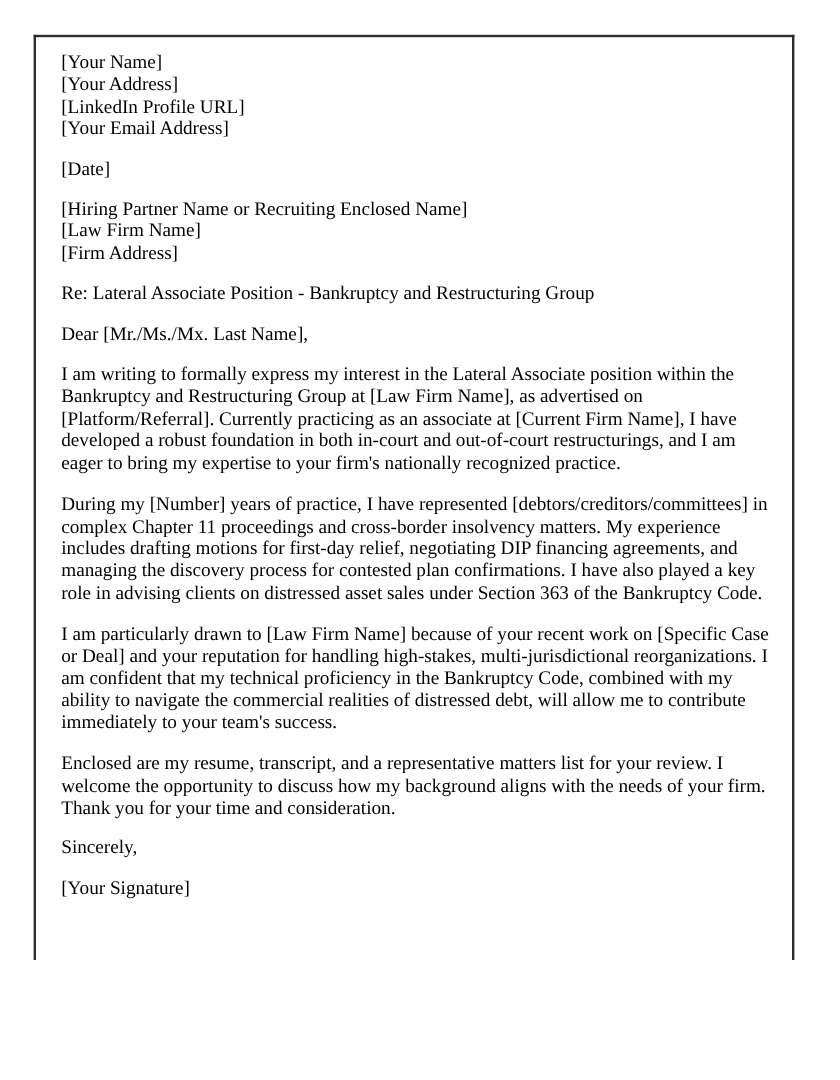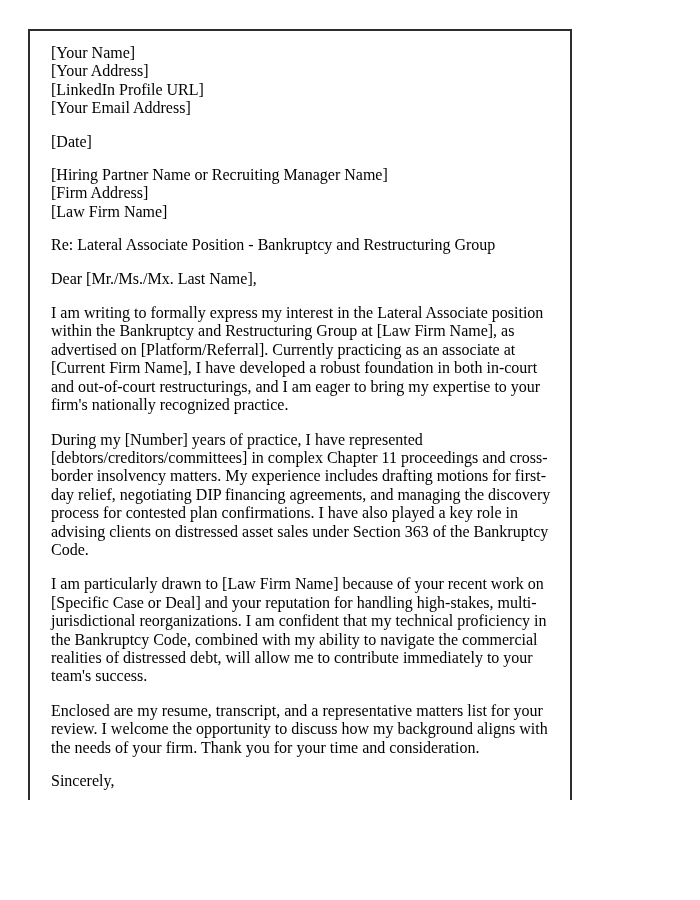--- a/index.html
+++ b/index.html
@@ -18,21 +18,21 @@
     position: relative;
     width: 700px;
     height: 900px;
     background: #ffffff;
   }
   
   .letter-box {
     position: absolute;
     left: 28px;
     top: 29px;
-    width: 544px;
+    width: 634px;
     height: 771px;
     box-sizing: border-box;
     border: 2px solid #2d2d2d;
     border-bottom: none;
     background: #ffffff;
     padding: 13px 16px 0 21px;
     font-size: 16px;
     line-height: 18.4px;
     overflow: hidden;
   }
@@ -60,23 +60,23 @@
       <div class="line">[Your Address]</div>
       <div class="line">[LinkedIn Profile URL]</div>
       <div class="line">[Your Email Address]</div>
     </div>
 
     <div class="block">
       <div class="line">[Date]</div>
     </div>
 
     <div class="block">
-      <div class="line">[Hiring Partner Name or Recruiting Manager Name]</div>
+      <div class="line">[Hiring Partner Name or Recruiting Enclosed Name]</div>
+      <div class="line">[Law Firm Name]</div>
       <div class="line">[Firm Address]</div>
-      <div class="line">[Law Firm Name]</div>
     </div>
 
     <div class="block">Re: Lateral Associate Position - Bankruptcy and Restructuring Group</div>
 
     <div class="block">Dear [Mr./Ms./Mx. Last Name],</div>
 
     <p class="block">I am writing to formally express my interest in the Lateral Associate position within the Bankruptcy and Restructuring Group at [Law Firm Name], as advertised on [Platform/Referral]. Currently practicing as an associate at [Current Firm Name], I have developed a robust foundation in both in-court and out-of-court restructurings, and I am eager to bring my expertise to your firm's nationally recognized practice.</p>
     <p class="block">During my [Number] years of practice, I have represented [debtors/creditors/committees] in complex Chapter 11 proceedings and cross-border insolvency matters. My experience includes drafting motions for first-day relief, negotiating DIP financing agreements, and managing the discovery process for contested plan confirmations. I have also played a key role in advising clients on distressed asset sales under Section 363 of the Bankruptcy Code.</p>
     <p class="block">I am particularly drawn to [Law Firm Name] because of your recent work on [Specific Case or Deal] and your reputation for handling high-stakes, multi-jurisdictional reorganizations. I am confident that my technical proficiency in the Bankruptcy Code, combined with my ability to navigate the commercial realities of distressed debt, will allow me to contribute immediately to your team's success.</p>
     <p class="block">Enclosed are my resume, transcript, and a representative matters list for your review. I welcome the opportunity to discuss how my background aligns with the needs of your firm. Thank you for your time and consideration.</p>

